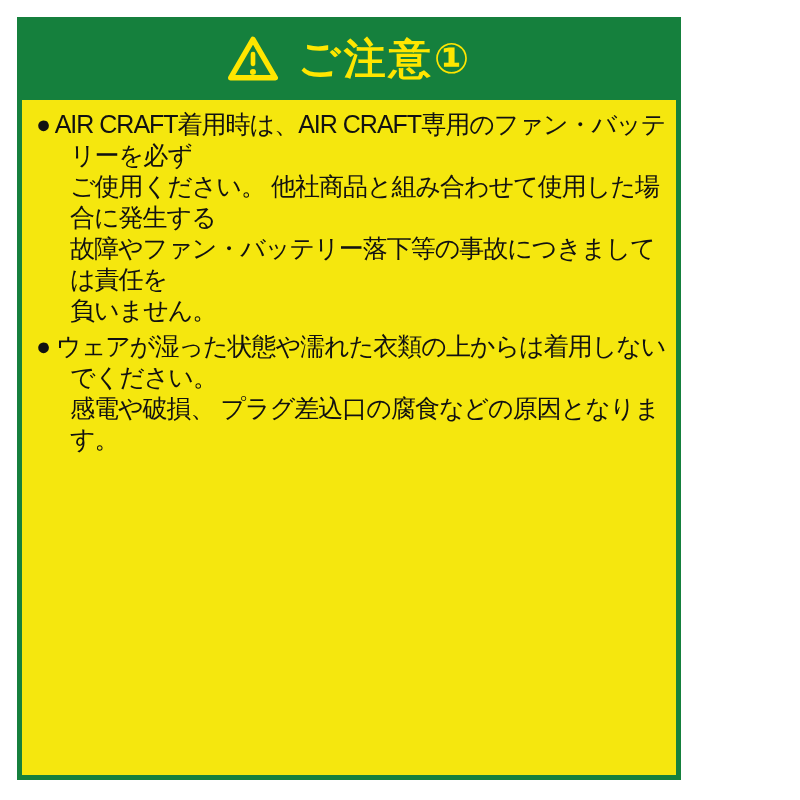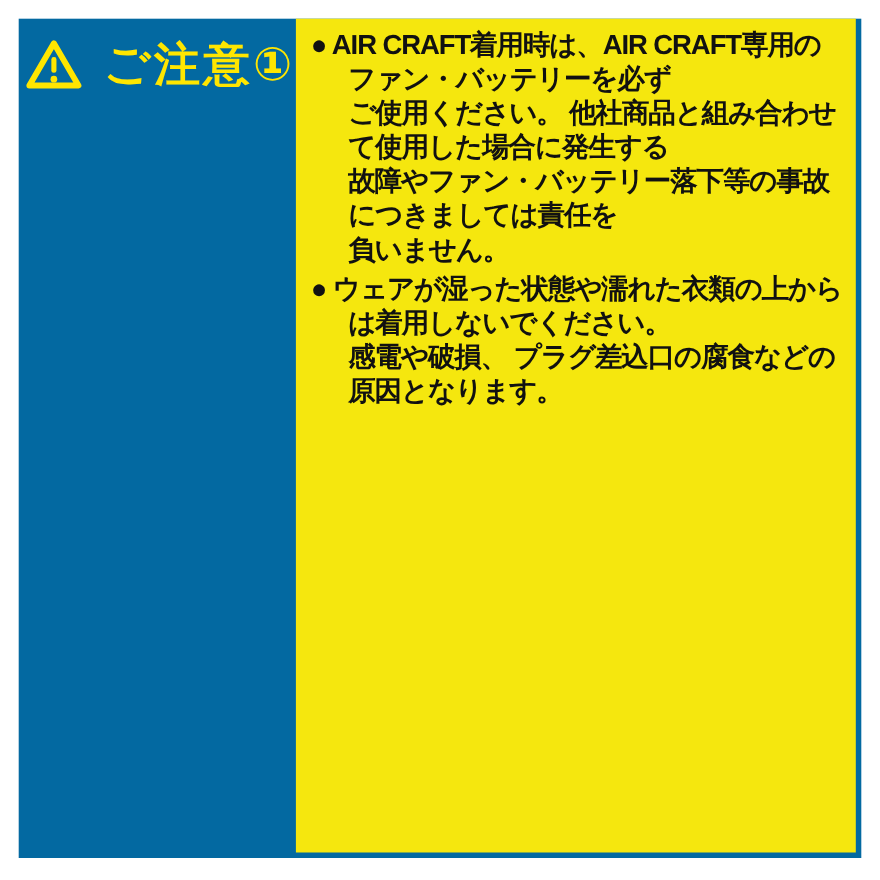--- a/index.html
+++ b/index.html
@@ -10,27 +10,27 @@
   }
   .page {
     width: 800px;
     height: 800px;
     background: #ffffff;
     box-sizing: border-box;
     padding: 17px;
     overflow: hidden;
   }
   .frame {
-    width: 766px;
+    width: 664px;
     height: 763px;
-    background: #0369a1;
+    background: #15803d;
     box-sizing: border-box;
     padding: 0 5px 5px 5px;
     display: flex;
-    flex-direction: row;
+    flex-direction: column;
   }
   .header {
     height: 83px;
     display: flex;
     align-items: center;
     justify-content: center;
     gap: 18px;
   }
   .warning-icon {
     width: 54px;
@@ -54,21 +54,21 @@
   }
   .caution-list {
     list-style: none;
     margin: 0;
     padding: 0;
   }
   .caution-item {
     color: #111111;
     font-size: 25px;
     line-height: 31px;
-    font-weight: 700;
+    font-weight: 400;
     letter-spacing: -1px;
     white-space: pre-line;
     padding-left: 34px;
     text-indent: -34px;
     margin: 0 0 5px 0;
   }
 </style>
 </head>
 <body>
 

